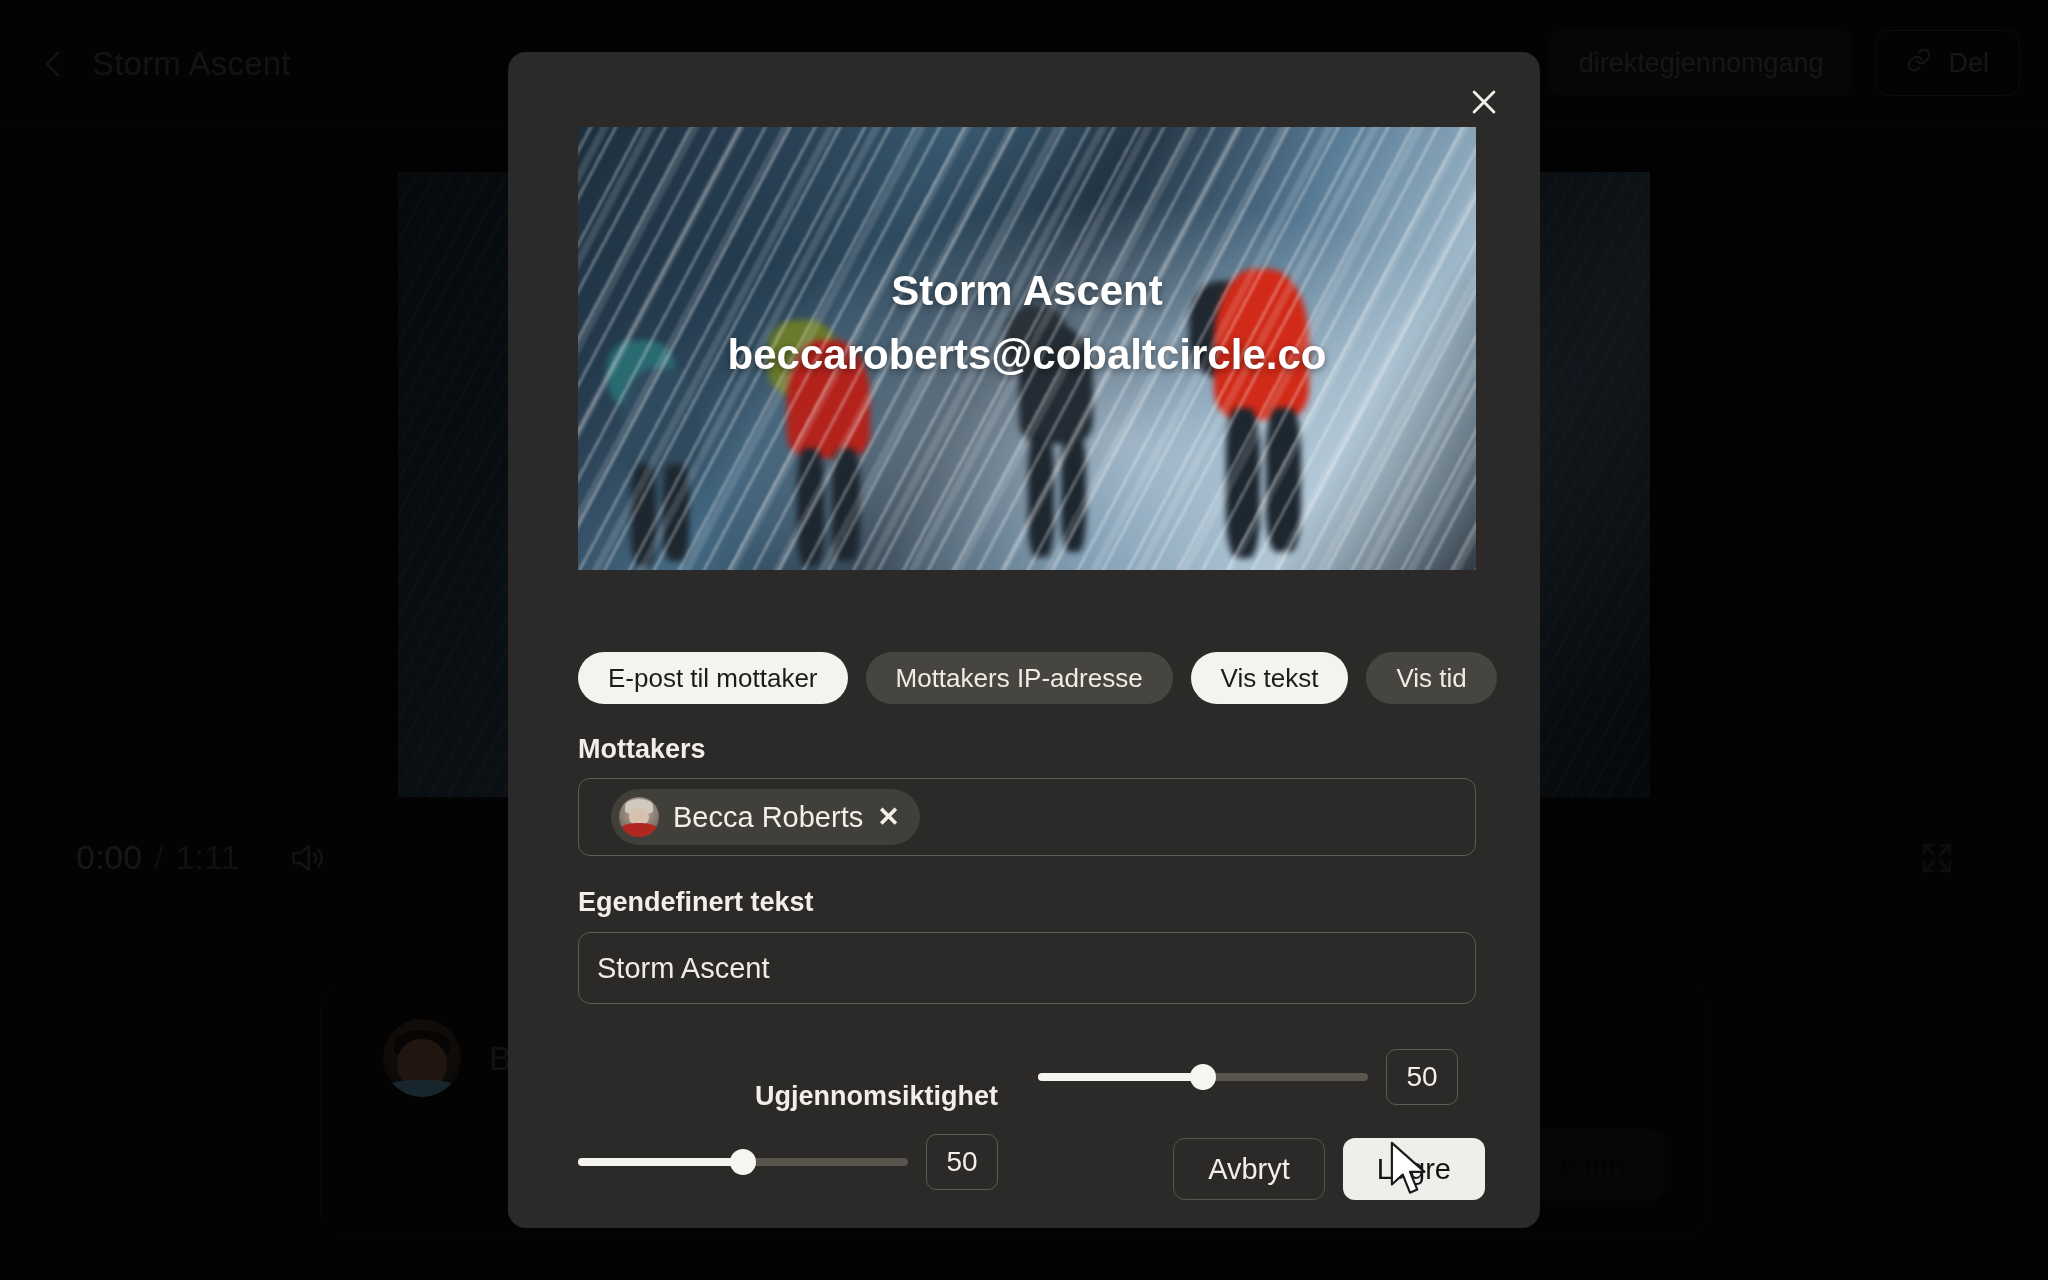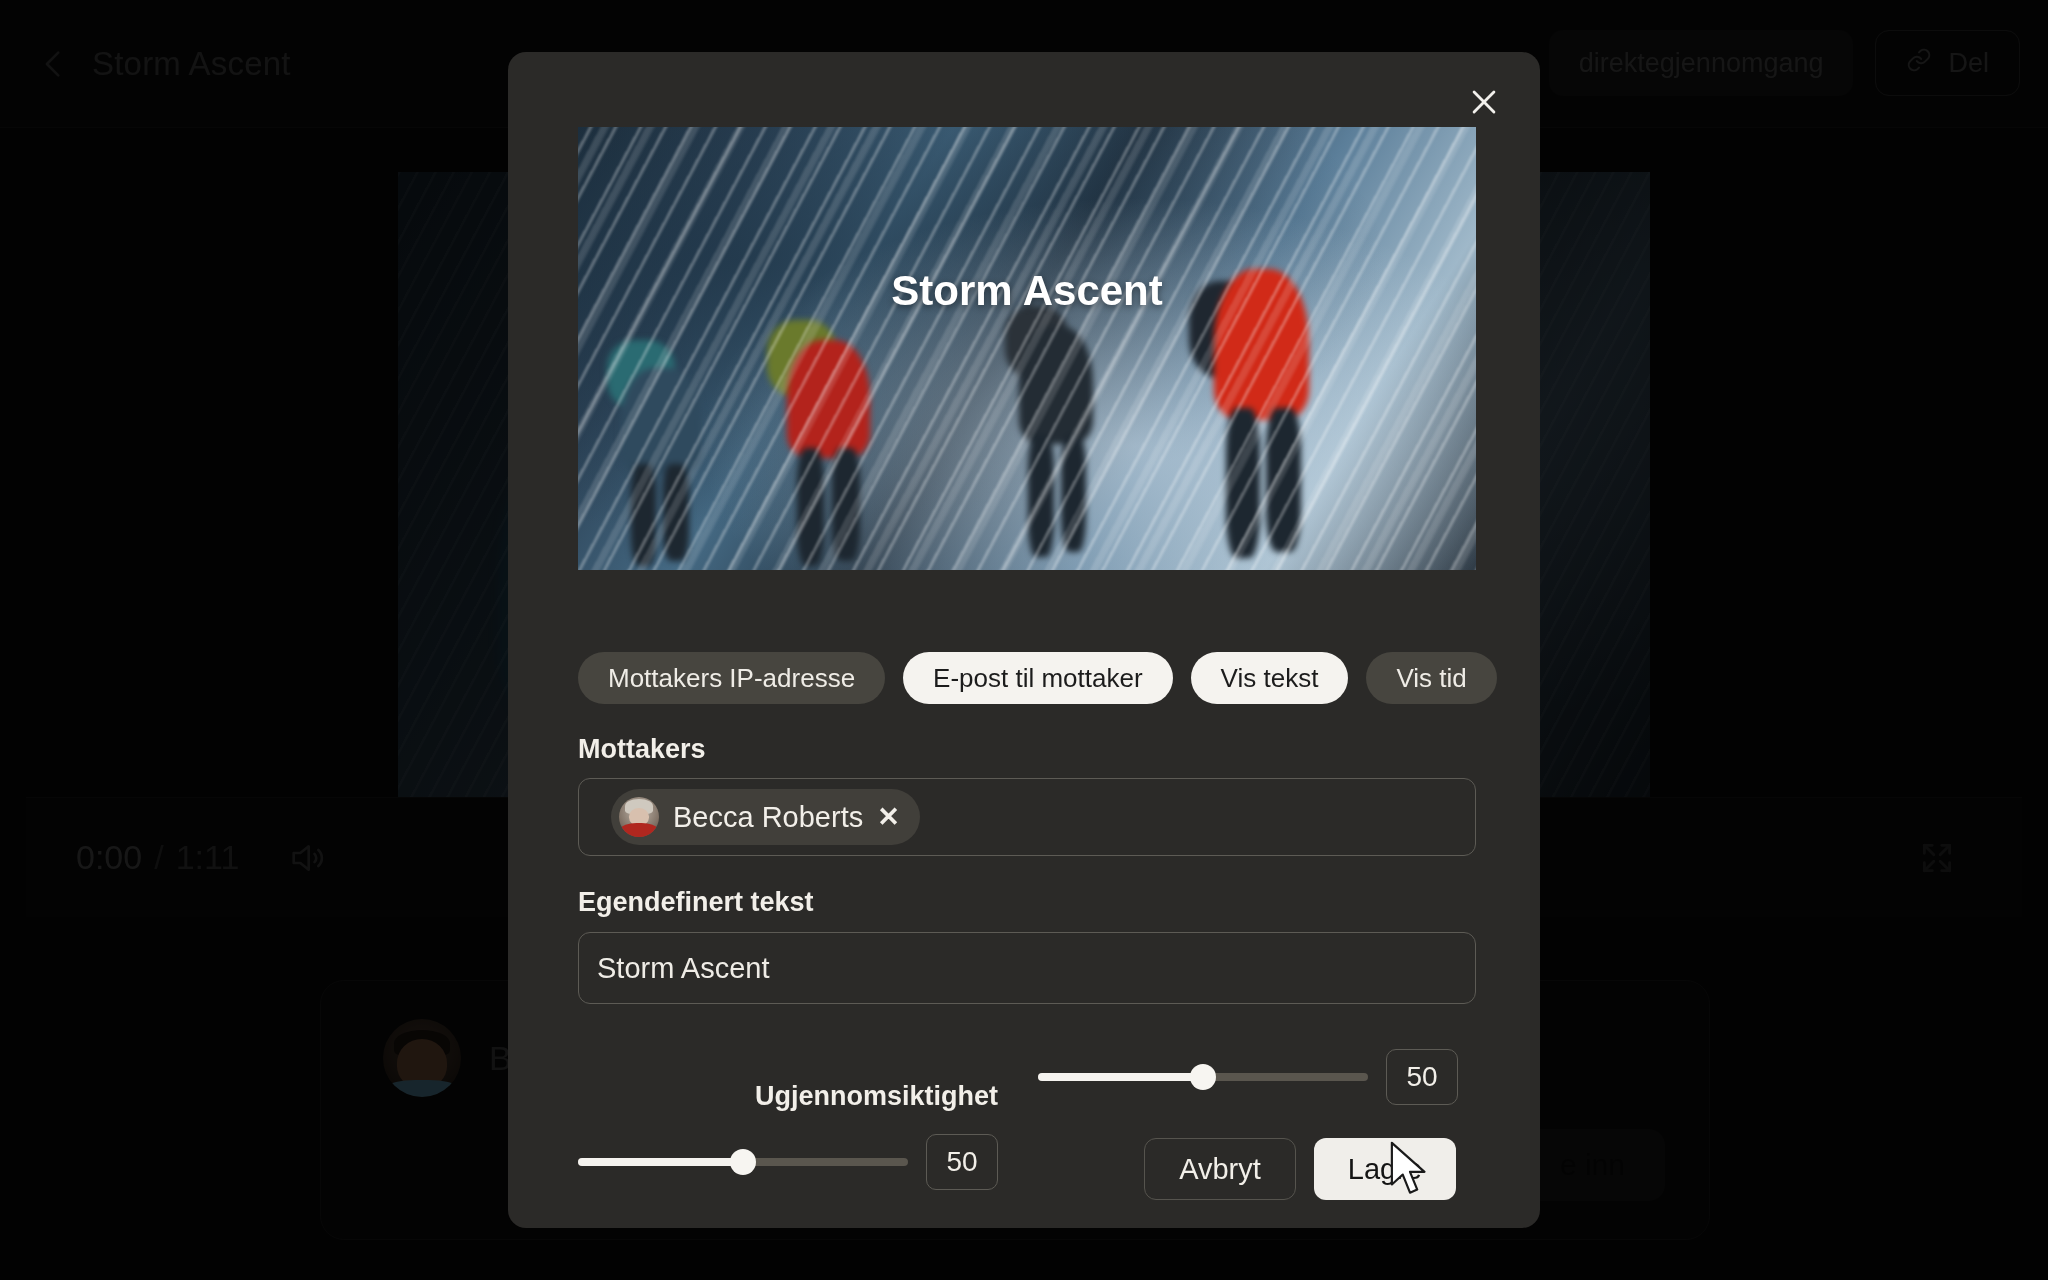--- a/index.html
+++ b/index.html
@@ -200,21 +200,21 @@
     position:absolute; top:50%; transform:translate(-50%,-50%);
     width: 26px; height: 26px; border-radius:50%; background:#f7f5f1;
   }
   .numbox {
     margin-left: 18px; width: 72px; height: 56px; border:1px solid #5d5b55;
     border-radius: 10px; display:flex; align-items:center; justify-content:center;
     font-size: 28px; color:#f2efe9;
   }
 
   .actions {
-    position:absolute; right: 84px; top: 1086px; display:flex; align-items:center; gap: 18px;
+    position:absolute; right: 55px; top: 1086px; display:flex; align-items:center; gap: 18px;
   }
   .btn {
     height: 62px; border-radius: 12px; padding: 0 34px;
     display:flex; align-items:center; justify-content:center; font-size: 29px;
   }
   .btn-cancel { border:1px solid #56544e; color:#f2efe9; background:transparent; }
   .btn-save { background:#f0eeea; color:#141414; }
 
   .cursor { position:absolute; left: 1388px; top: 1141px; pointer-events:none; }
 </style>
@@ -332,28 +332,29 @@
         <div class="fig-leg" style="left:52%;top:54%;width:22%;height:46%;"></div>
       </div>
       <div class="figure" style="left:68%;top:28%;width:16%;height:68%;">
         <div class="fig-pack" style="left:0%;top:10%;width:52%;height:32%;background:#1f2730;"></div>
         <div class="fig-body" style="left:18%;top:6%;width:66%;height:50%;background:#d12a18;"></div>
         <div class="fig-leg" style="left:26%;top:52%;width:24%;height:50%;"></div>
         <div class="fig-leg" style="left:54%;top:52%;width:24%;height:48%;"></div>
       </div>
       <div class="streaks"></div>
       <div class="wm wm1">Storm Ascent</div>
+      <div class="wm wm2">beccaroberts@cobaltcircle.co</div>
     </div>
 
     <div class="chips">
+      <div class="chip on">
+          <span>E-post til mottaker</span>
+        </div>
       <div class="chip off">
           <span>Mottakers IP-adresse</span>
-        </div>
-      <div class="chip on">
-          <span>E-post til mottaker</span>
         </div>
       <div class="chip on">
           <span>Vis tekst</span>
         </div>
       <div class="chip off">
           <span>Vis tid</span>
         </div>
     </div>
 
     <div class="field-label lbl-recipients">Mottakers</div>

